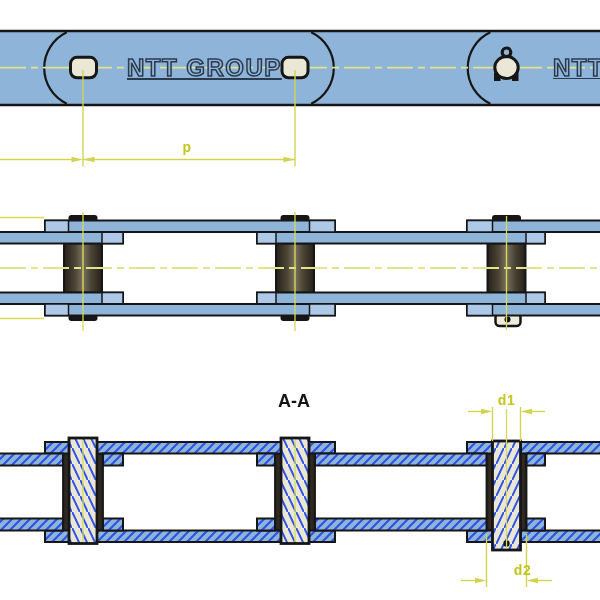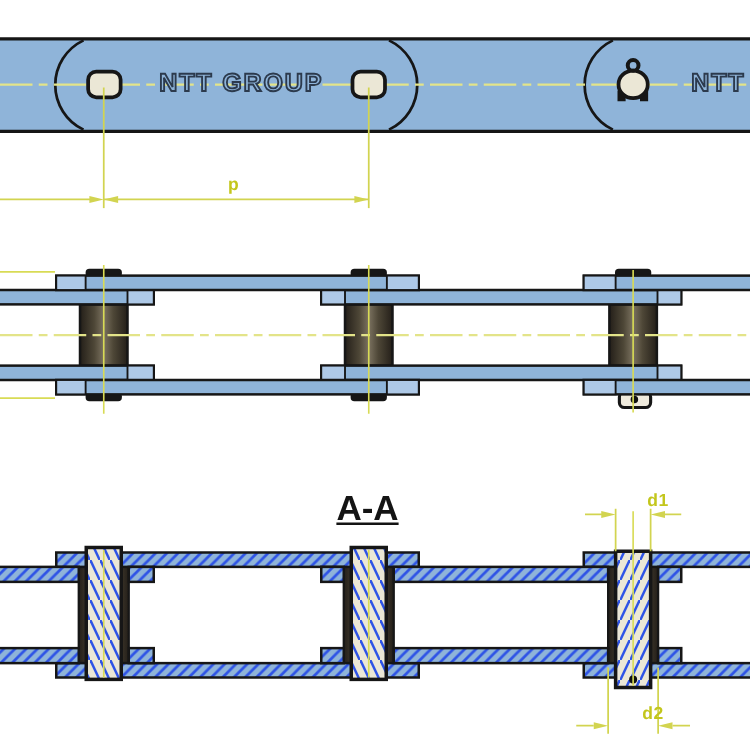--- a/index.html
+++ b/index.html
@@ -23,26 +23,26 @@
   .plate     {fill:url(#hPlate);stroke:var(--outline);stroke-width:2;}
   .roller    {fill:url(#gRoll);stroke:var(--outline);stroke-width:2;}
   .sleeve    {fill:url(#gRoll);stroke:var(--outline);stroke-width:1.8;}
   .cap       {fill:#161616;}
   .cotter    {fill:var(--cotter-white);stroke:var(--outline);stroke-width:2.5;}
   .dot       {fill:#111;}
   .pinB      {fill:url(#hPinB);stroke:var(--outline);stroke-width:2.8;}
   .pinF      {fill:url(#hPinF);stroke:var(--outline);stroke-width:2.8;}
 
   
-  .engraved{position:absolute;height:23px;line-height:23px;font-size:20px;font-weight:bold;
+  .engraved{position:absolute;height:23px;line-height:23px;font-size:24px;font-weight:bold;
             letter-spacing:1.5px;color:var(--plate-blue);-webkit-text-stroke:1.5px #2c3a4d;
-            white-space:nowrap;}
+            white-space:nowrap;text-decoration:underline;}
   .lbl{position:absolute;font-size:14px;font-weight:bold;letter-spacing:.5px;
        color:var(--dimension-text);text-align:center;}
-  .sec{position:absolute;font-size:28px;font-weight:600;color:var(--section-text);text-align:center;text-decoration:underline;}
+  .sec{position:absolute;font-size:18px;font-weight:600;color:var(--section-text);text-align:center;}
 </style>
 </head>
 <body>
 
 <div class="stage">
 
 <svg width="600" height="600" viewBox="0 0 600 600">
   <defs>
     <linearGradient id="gRoll" x1="0" y1="0" x2="1" y2="0">
       <stop offset="0" style="stop-color:var(--roller-dark)"></stop>
@@ -193,16 +193,16 @@
       <polygon class="dimf" points="486.5,580.5 475,577.7 475,583.3"></polygon>
       <polygon class="dimf" points="526.5,580.5 538,577.7 538,583.3"></polygon>
     </g>
   </g>
 </svg>
 
 <div class="engraved" style="left:127px;top:56px;width:132px;text-align:center;">NTT GROUP</div>
 <div class="engraved" style="left:553px;top:56px;width:47px;overflow:hidden;">NTT GROUP</div>
 <div class="lbl" style="left:176px;top:139px;width:22px;">p</div>
 <div class="sec" style="left:268px;top:391px;width:52px;">A-A</div>
-<div class="lbl" style="left:511px;top:392px;width:31px;">d1</div>
+<div class="lbl" style="left:491px;top:392px;width:31px;">d1</div>
 <div class="lbl" style="left:507px;top:562px;width:31px;">d2</div>
 
 </div>
 
 </body></html>

